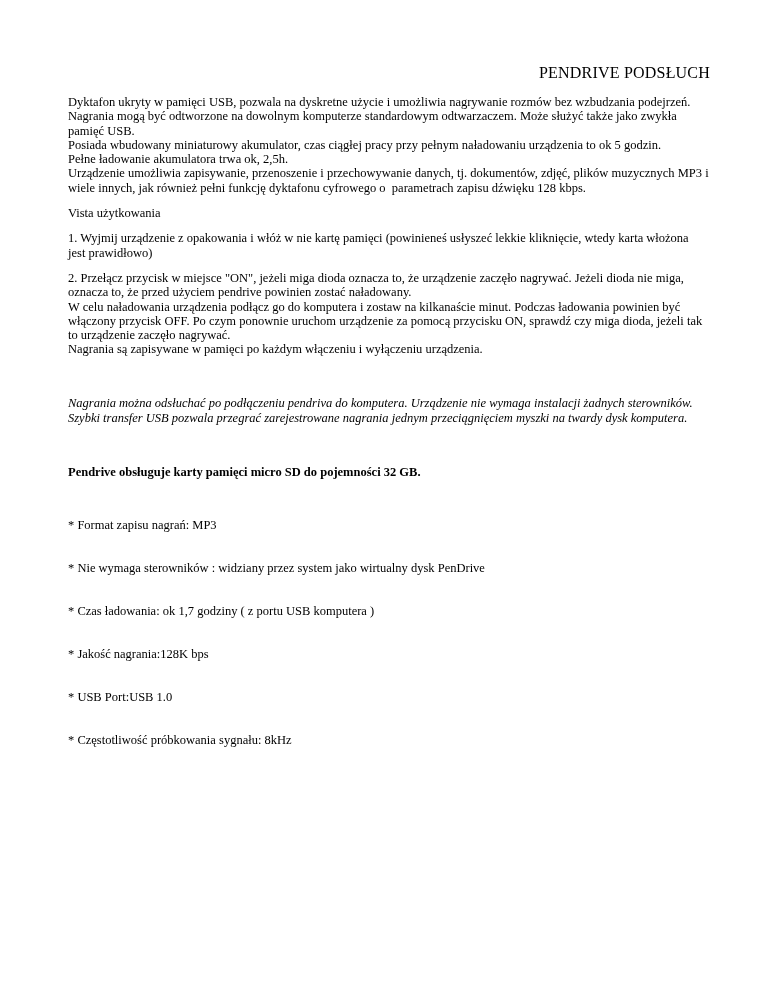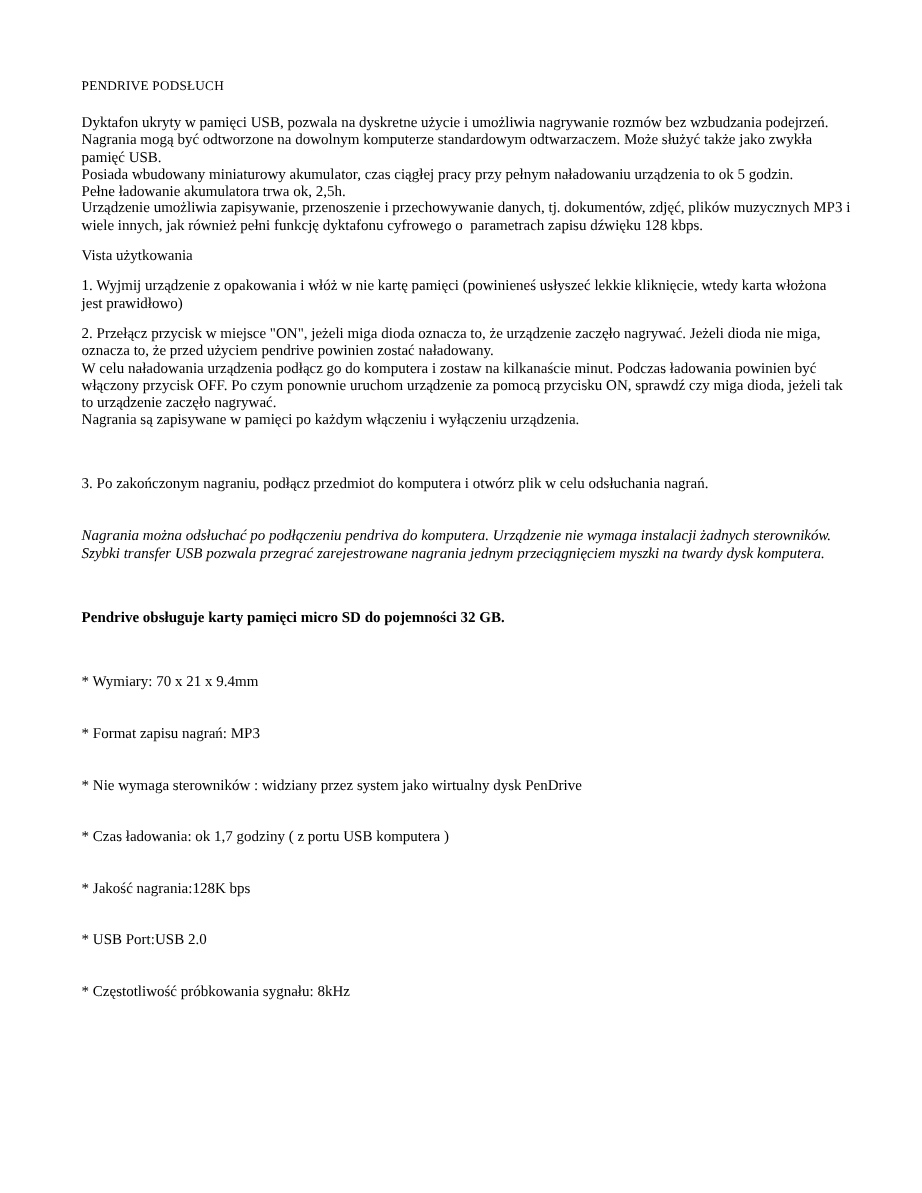--- a/index.html
+++ b/index.html
@@ -17,22 +17,22 @@
     width: 768px;
     height: 994px;
     padding: 65px 58px 0 68px;
     background: #ffffff;
     color: #000000;
     font-family: "Liberation Serif", "DejaVu Serif", serif;
     font-size: 12.5px;
     line-height: 14.3px;
   }
   .doc-title {
-    text-align: left;
-    font-size: 11px;
+    text-align: right;
+    font-size: 16px;
     line-height: 15px;
     letter-spacing: 0.2px;
     margin: 0 0 15px 0;
     white-space: pre-wrap;
   }
   .para {
     margin: 0 0 11px 0;
     white-space: pre-wrap;
     max-width: 641px;
   }
@@ -55,34 +55,32 @@
 
   <div class="para">Vista użytkowania</div>
 
   <div class="para">1. Wyjmij urządzenie z opakowania i włóż w nie kartę pamięci (powinieneś usłyszeć lekkie kliknięcie, wtedy karta włożona jest prawidłowo)</div>
 
   <div class="para">2. Przełącz przycisk w miejsce "ON", jeżeli miga dioda oznacza to, że urządzenie zaczęło nagrywać. Jeżeli dioda nie miga, oznacza to, że przed użyciem pendrive powinien zostać naładowany.
 W celu naładowania urządzenia podłącz go do komputera i zostaw na kilkanaście minut. Podczas ładowania powinien być włączony przycisk OFF. Po czym ponownie uruchom urządzenie za pomocą przycisku ON, sprawdź czy miga dioda, jeżeli tak to urządzenie zaczęło nagrywać.
 Nagrania są zapisywane w pamięci po każdym włączeniu i wyłączeniu urządzenia.</div>
 
   <div class="para">
-    <div>3. Po zakończonym nagraniu, podłącz przedmiot do komputera i otwórz plik w celu odsłuchania nagrań.</div>
     <div class="italic">Nagrania można odsłuchać po podłączeniu pendriva do komputera. Urządzenie nie wymaga instalacji żadnych sterowników. Szybki transfer USB pozwala przegrać zarejestrowane nagrania jednym przeciągnięciem myszki na twardy dysk komputera.</div>
   </div>
 
   <div class="para bold">Pendrive obsługuje karty pamięci micro SD do pojemności 32 GB.</div>
 
 
   <div class="para">
-    <div class="spec-line">* Wymiary: 70 x 21 x 9.4mm</div>
     <div class="spec-line">* Format zapisu nagrań: MP3</div>
     <div class="spec-line">* Nie wymaga sterowników : widziany przez system jako wirtualny dysk PenDrive</div>
     <div class="spec-line">* Czas ładowania: ok 1,7 godziny ( z portu USB komputera )</div>
     <div class="spec-line">* Jakość nagrania:128K bps</div>
-    <div class="spec-line">* USB Port:USB 2.0</div>
+    <div class="spec-line">* USB Port:USB 1.0</div>
     <div class="spec-line">* Częstotliwość próbkowania sygnału: 8kHz</div>
     
     
     
     
   </div>
 
 </div>
 
 </body></html>

